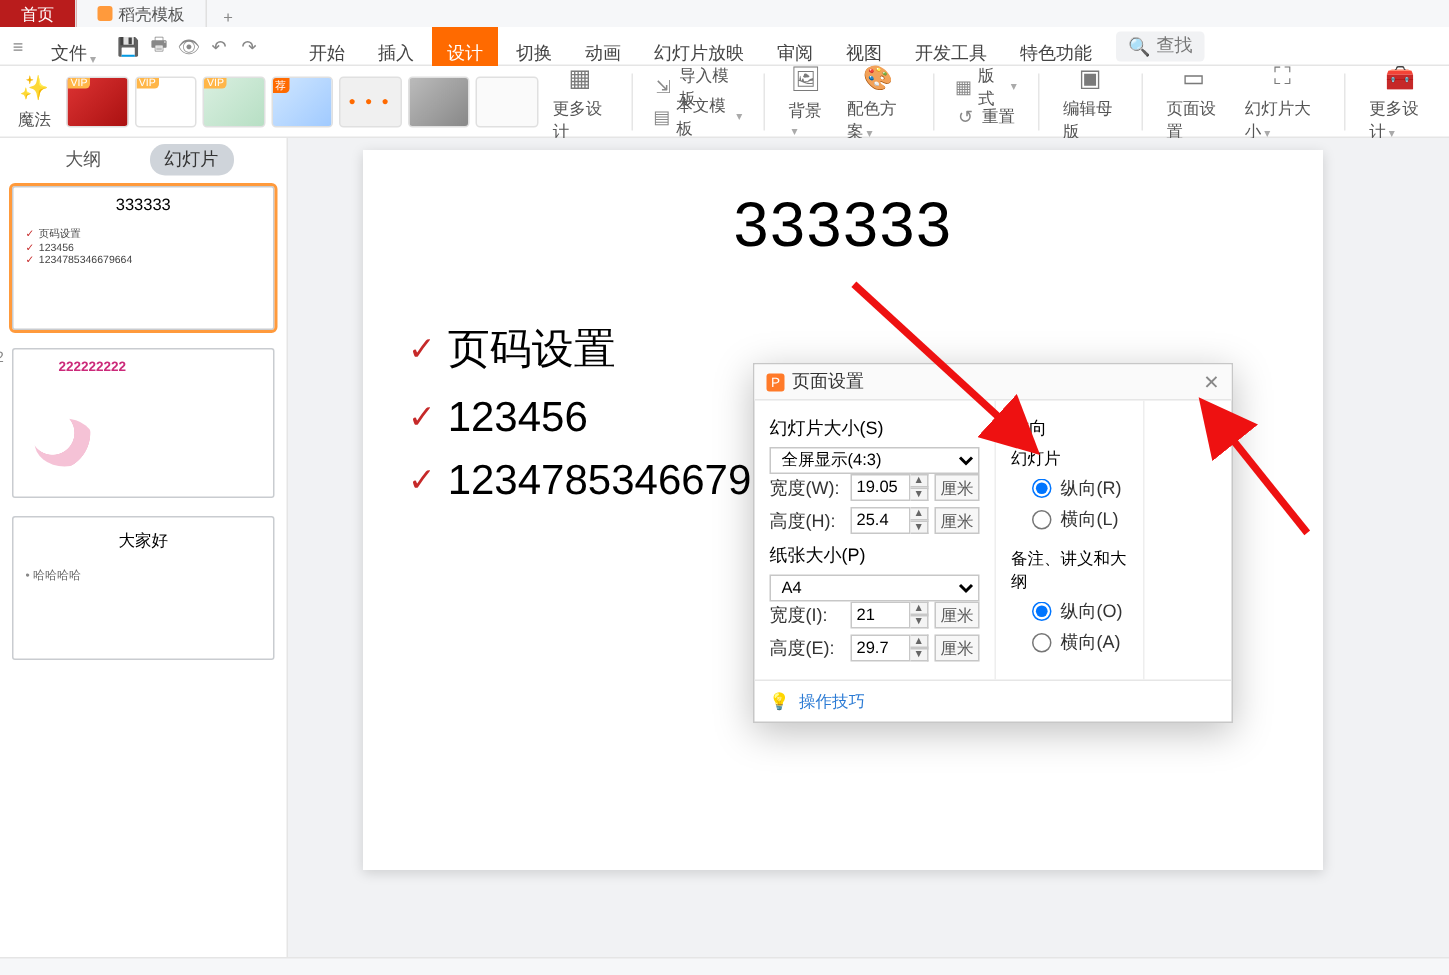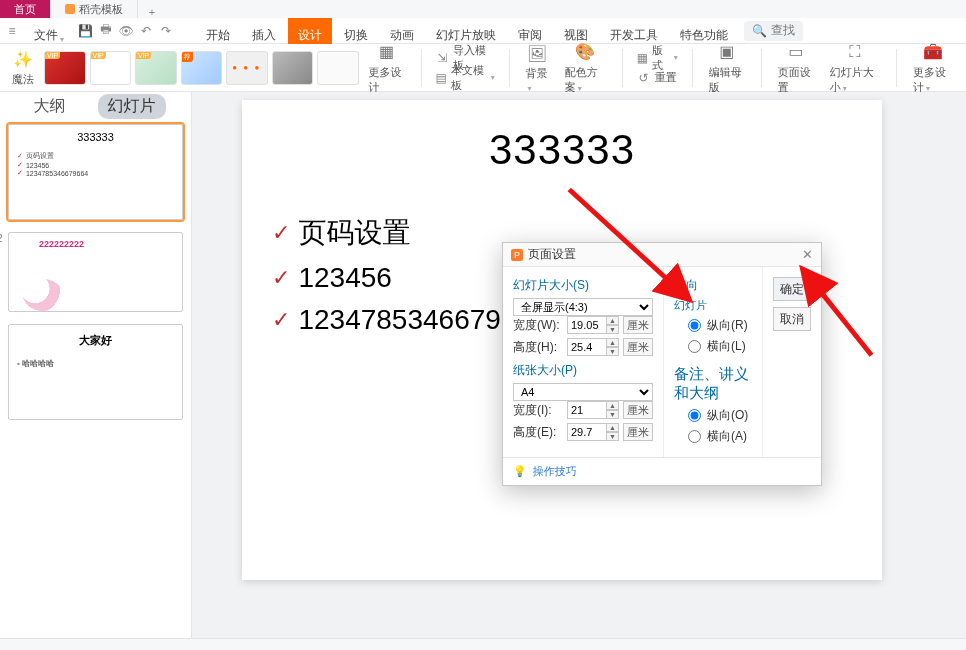--- a/index.html
+++ b/index.html
@@ -1,21 +1,21 @@
 <!DOCTYPE html>
 <html><head>
 <meta charset="utf-8">
 <style>
 * { box-sizing: border-box; margin: 0; padding: 0; font-family: "Microsoft YaHei", Arial, sans-serif; }
 html, body { width: 966px; height: 650px; overflow: hidden; background: #fff; }
 
 
 .tabstrip { height: 18px; background: #f6f7f9; display: flex; align-items: flex-end; font-size: 11px; color: #555; }
 .tab { height: 18px; padding: 0 14px; display: flex; align-items: center; gap: 4px; border-right: 1px solid #e0e0e0; }
-.tab.active { background: #be185d; color: #fff; }
+.tab.active { background: #b91c1c; color: #fff; }
 .tab .doc-icon { width: 10px; height: 10px; background: #ff9a3c; border-radius: 2px; display: inline-block; }
 .tab .ico-tpl { width: 10px; height: 10px; background: #ff9a3c; border-radius: 2px; display:inline-block; }
 .tab-close { color: #999; padding: 0 6px; }
 .tab-add { width: 28px; text-align: center; color: #888; }
 
 
 .menubar { height: 26px; border-bottom: 1px solid #e5e5e5; display: flex; align-items: center; font-size: 12px; color: #444; padding-left: 4px; gap: 2px; }
 .menubar .left { display: flex; align-items: center; gap: 4px; margin-right: 20px; }
 .menubar .mini { width: 16px; height: 16px; display: inline-flex; align-items: center; justify-content: center; color: #888; font-size: 12px; }
 .menubar .mitem { padding: 0 10px; height: 26px; display: flex; align-items: flex-end; cursor: default; }
@@ -37,21 +37,21 @@
 .ribbon .bigbtn { display: flex; flex-direction: column; align-items: center; gap: 2px; padding: 0 6px; }
 .ribbon .bigbtn .icn { width: 22px; height: 22px; display:flex; align-items:center; justify-content:center; font-size:16px; color:#7a7a7a; }
 .ribbon .pair { display: flex; flex-direction: column; gap: 2px; padding: 0 4px; }
 .ribbon .pair .row { display: flex; align-items: center; gap: 4px; height: 18px; }
 .ribbon .pair .ic { width: 14px; height: 14px; font-size: 12px; color: #888; display:inline-flex; align-items:center; justify-content:center; }
 .dd { font-size: 8px; color: #aaa; margin-left: 2px; }
 
 
 .body { display: flex; height: calc(650px - 18px - 26px - 48px - 12px); }
 .sidepanel { width: 192px; border-right: 1px solid #e5e5e5; background: #fff; display: flex; flex-direction: column; }
-.sidepanel .tabs { height: 28px; display: flex; align-items: center; justify-content: center; gap: 24px; font-size: 16px; }
+.sidepanel .tabs { height: 28px; display: flex; align-items: center; justify-content: center; gap: 24px; font-size: 12px; }
 .sidepanel .otab { color: #555; padding: 2px 8px; }
 .sidepanel .stab { background: #cfd4da; color: #333; padding: 2px 10px; border-radius: 10px; }
 .sidepanel .slides { flex: 1; overflow: auto; padding: 4px 8px 20px 8px; }
 .sidepanel .slide { border: 1px solid #c9ccd0; border-radius: 2px; margin-bottom: 12px; background: #fff; position: relative; }
 .sidepanel .slide.sel { outline: 2px solid #ff9a3c; }
 .sidepanel .slide .num { position: absolute; left: -12px; top: 0; font-size: 10px; color: #888; }
 
 .canvas { flex: 1; background: #f1f2f4; position: relative; overflow: hidden; }
 .page { position: absolute; left: 50px; top: 8px; width: 640px; height: 480px; background: #fff; box-shadow: 0 2px 8px rgba(0,0,0,.15); padding: 20px 30px; }
 .page .title { font-size: 42px; font-weight: 500; text-align: center; margin-top: 6px; letter-spacing: 1px; }
@@ -63,21 +63,21 @@
 .dialog { position: absolute; left: 310px; top: 150px; width: 320px; background: #fff; border: 1px solid #c7c7c7; box-shadow: 0 6px 24px rgba(0,0,0,.25); font-size: 12px; color: #333; }
 .dialog .titlebar { height: 24px; display: flex; align-items: center; justify-content: space-between; padding: 0 8px; border-bottom: 1px solid #e6e6e6; background: #fafafa; }
 .dialog .titlebar .t { display: flex; align-items: center; gap: 5px; }
 .dialog .titlebar .pp { width: 12px; height: 12px; background: #ff7a29; color:#fff; font-size:9px; display:inline-flex; align-items:center; justify-content:center; border-radius:2px; }
 .dialog .titlebar .x { color: #888; font-size: 13px; }
 .dialog .body2 { display: flex; }
 .dialog .col { padding: 8px 10px; }
 .dialog .col.left2 { width: 160px; }
 .dialog .col.mid { width: 100px; border-left: 1px solid #eee; border-right: 1px solid #eee; }
 .dialog .col.right2 { flex: 1; display: flex; flex-direction: column; gap: 6px; align-items: stretch; padding: 10px; }
-.dialog .lbl { margin: 2px 0 4px; color: #0369a1; }
+.dialog .lbl { margin: 2px 0 4px; color: #000000; }
 .dialog select, .dialog input[type=text] { width: 100%; height: 18px; border: 1px solid #c7c7c7; font-size: 11px; padding: 0 3px; background:#fff; }
 .dialog .frow { display: flex; align-items: center; gap: 4px; margin-bottom: 4px; }
 .dialog .frow .flab { width: 50px; white-space: nowrap; }
 .dialog .frow .unit { width: 30px; font-size: 11px; color:#555; border:1px solid #c7c7c7; height:18px; display:inline-flex; align-items:center; justify-content:center; background:#f7f7f7;}
 .dialog .spin { width: 52px; display:flex; }
 .dialog .spin input { width: 40px; }
 .dialog .spin .sp { width:12px; display:flex; flex-direction:column; }
 .dialog .spin .sp span { flex:1; border:1px solid #c7c7c7; border-left:none; font-size:7px; display:flex; align-items:center; justify-content:center; color:#666; background:#f4f4f4;}
 .dialog .rad { display: flex; align-items: center; gap: 6px; margin: 4px 0 4px 14px; }
 .dialog .rad input { margin:0; }
@@ -87,24 +87,24 @@
 .dialog .tips .bulb { color:#f0a020; }
 
 
 .arrow { position: absolute; pointer-events: none; }
 
 
 .s1 { height: 96px; padding: 6px 8px; }
 .s1 .tt { font-size: 11px; text-align: center; margin-bottom: 8px; }
 .s1 .li { font-size: 7px; color: #444; display:flex; align-items:center; gap:3px;}
 .s1 .li::before { content:"✓"; color:#c62929; font-size:7px;}
-.s2 { height: 80px; background: radial-gradient(circle at 30% 60%, #fff 0 14%, transparent 15%), linear-gradient(120deg,#6aa06a,#2a5a2a); position:relative;}
+.s2 { height: 100px; background: radial-gradient(circle at 30% 60%, #fff 0 14%, transparent 15%), linear-gradient(120deg,#6aa06a,#2a5a2a); position:relative;}
 .s2::after{content:"";position:absolute;left:14px;top:46px;width:40px;height:32px;background:radial-gradient(circle at 30% 30%,#fff 0 40%,#f5c2d6 41% 70%,transparent 71%);border-radius:50%;}
 .s2 .cap{position:absolute;top:6px;left:30px;font-size:9px;color:#cc2a7a;font-weight:600;}
-.s3 { height: 96px; padding: 8px; font-weight: bold; }
+.s3 { height: 96px; padding: 8px; }
 .s3 .tt { font-size: 11px; text-align: center; margin-bottom: 10px; }
 .s3 .li { font-size: 8px; color:#666; }
 .s3 .li::before{content:"• "; color:#888;}
 
 
 .status { height: 12px; background: #f6f7f9; border-top: 1px solid #e5e5e5; }
 </style>
 </head>
 <body>
 
@@ -334,35 +334,31 @@
           <div class="lbl">方向</div>
           <div class="lbl" style="font-size:11px">幻灯片</div>
           <label class="rad">
               <input type="radio" name="o1" checked="" style="">
               <span>纵向(R)</span>
             </label>
           <label class="rad">
               <input type="radio" name="o1" style="">
               <span>横向(L)</span>
             </label>
-          <div class="lbl" style="margin-top:10px;font-size:15px">备注、讲义和大纲</div>
+          <div class="lbl" style="margin-top:10px;font-size:11px">备注、讲义和大纲</div>
           <label class="rad">
               <input type="radio" name="o2" checked="" style="">
               <span>纵向(O)</span>
             </label>
           <label class="rad">
               <input type="radio" name="o2" style="">
               <span>横向(A)</span>
             </label>
         </div>
 
-        <div class="col right2">
-          <div class="btn primary">确定</div>
-          <div class="btn">取消</div>
-        </div>
       </div>
       <div class="tips">
           <span class="bulb">💡</span>
           <span>操作技巧</span>
         </div>
     </div>
 
     <svg class="arrow" style="left:0;top:0;width:100%;height:100%" viewBox="0 0 760 560">
       <defs>
           <marker id="ah" markerWidth="8" markerHeight="8" refX="6" refY="4" orient="auto">

